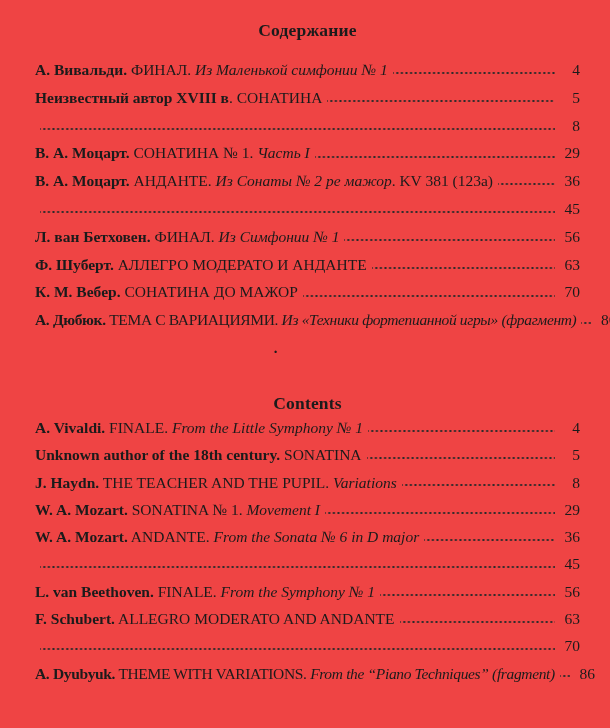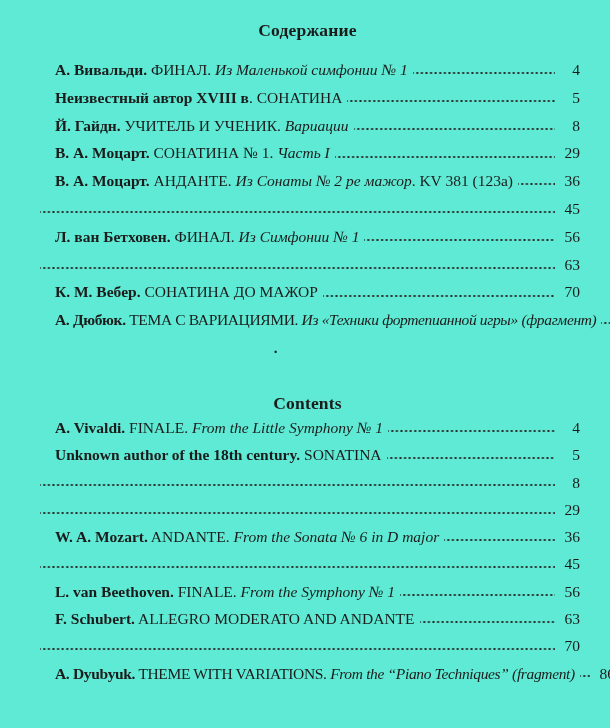--- a/index.html
+++ b/index.html
@@ -38,21 +38,21 @@
     display: flex;
     align-items: stretch;
     line-height: 27.8px;
     height: 27.8px;
     white-space: nowrap;
   }
   .toc-en .entry {
     line-height: 27.3px;
     height: 27.3px;
   }
-  .entry-text b { font-weight: bold; margin-left: 20px; }
+  .entry-text b { font-weight: bold; }
   .entry-text i { font-style: italic; }
   .entry.tight .entry-text { letter-spacing: -0.35px; }
   .leader {
     flex: 1 1 auto;
     min-width: 10px;
     margin: 0 5px 0 5px;
     background-image: radial-gradient(circle, #2a2a2a 0.9px, rgba(0,0,0,0) 1.25px);
     background-size: 4.6px 4px;
     background-repeat: repeat-x;
     background-position: left 2px bottom 8.5px;
@@ -69,35 +69,34 @@
     height: 16px;
     line-height: 16px;
     text-align: center;
     font-weight: bold;
     font-size: 15px;
   }
 </style>
 </head>
 <body>
 
-<div class="page" style="background: #5eead4; color: rgb(27, 27, 27);">
+<div class="page" style="background: #ef4444; color: rgb(27, 27, 27);">
   <h1 class="heading">Содержание</h1>
   <div class="toc toc-ru">
       <div class="entry">
         <span class="entry-text"><b>А. Вивальди.</b><span> ФИНАЛ. </span><i>Из Маленькой симфонии № 1</i></span>
         <span class="leader"></span>
         <span class="page-num">4</span>
       </div>
       <div class="entry">
         <span class="entry-text"><b>Неизвестный автор XVIII в</b><span>. СОНАТИНА</span></span>
         <span class="leader"></span>
         <span class="page-num">5</span>
       </div>
       <div class="entry">
-        <span class="entry-text"><b>Й. Гайдн.</b><span> УЧИТЕЛЬ И УЧЕНИК. </span><i>Вариации</i></span>
         <span class="leader"></span>
         <span class="page-num">8</span>
       </div>
       <div class="entry">
         <span class="entry-text"><b>В. А. Моцарт.</b><span> СОНАТИНА № 1. </span><i>Часть I</i></span>
         <span class="leader"></span>
         <span class="page-num">29</span>
       </div>
       <div class="entry">
         <span class="entry-text"><b>В. А. Моцарт.</b><span> АНДАНТЕ. </span><i>Из Сонаты № 2 ре мажор</i><span>. KV 381 (123a)</span></span>
@@ -107,20 +106,21 @@
       <div class="entry">
         <span class="leader"></span>
         <span class="page-num">45</span>
       </div>
       <div class="entry">
         <span class="entry-text"><b>Л. ван Бетховен.</b><span> ФИНАЛ. </span><i>Из Симфонии № 1</i></span>
         <span class="leader"></span>
         <span class="page-num">56</span>
       </div>
       <div class="entry">
+        <span class="entry-text"><b>Ф. Шуберт.</b><span> АЛЛЕГРО МОДЕРАТО И АНДАНТЕ</span></span>
         <span class="leader"></span>
         <span class="page-num">63</span>
       </div>
       <div class="entry">
         <span class="entry-text"><b>К. М. Вебер.</b><span> СОНАТИНА ДО МАЖОР</span></span>
         <span class="leader"></span>
         <span class="page-num">70</span>
       </div>
       <div class="entry tight">
         <span class="entry-text"><b>А. Дюбюк.</b><span> ТЕМА С ВАРИАЦИЯМИ. </span><i>Из «Техники фортепианной игры» (фрагмент)</i></span>
@@ -135,24 +135,26 @@
         <span class="entry-text"><b>A. Vivaldi.</b><span> FINALE. </span><i>From the Little Symphony № 1</i></span>
         <span class="leader"></span>
         <span class="page-num">4</span>
       </div>
       <div class="entry">
         <span class="entry-text"><b>Unknown author of the 18th century.</b><span> SONATINA</span></span>
         <span class="leader"></span>
         <span class="page-num">5</span>
       </div>
       <div class="entry">
+        <span class="entry-text"><b>J. Haydn.</b><span> THE TEACHER AND THE PUPIL. </span><i>Variations</i></span>
         <span class="leader"></span>
         <span class="page-num">8</span>
       </div>
       <div class="entry">
+        <span class="entry-text"><b>W. A. Mozart.</b><span> SONATINA № 1. </span><i>Movement I</i></span>
         <span class="leader"></span>
         <span class="page-num">29</span>
       </div>
       <div class="entry">
         <span class="entry-text"><b>W. A. Mozart.</b><span> ANDANTE. </span><i>From the Sonata № 6 in D major</i></span>
         <span class="leader"></span>
         <span class="page-num">36</span>
       </div>
       <div class="entry">
         <span class="leader"></span>

